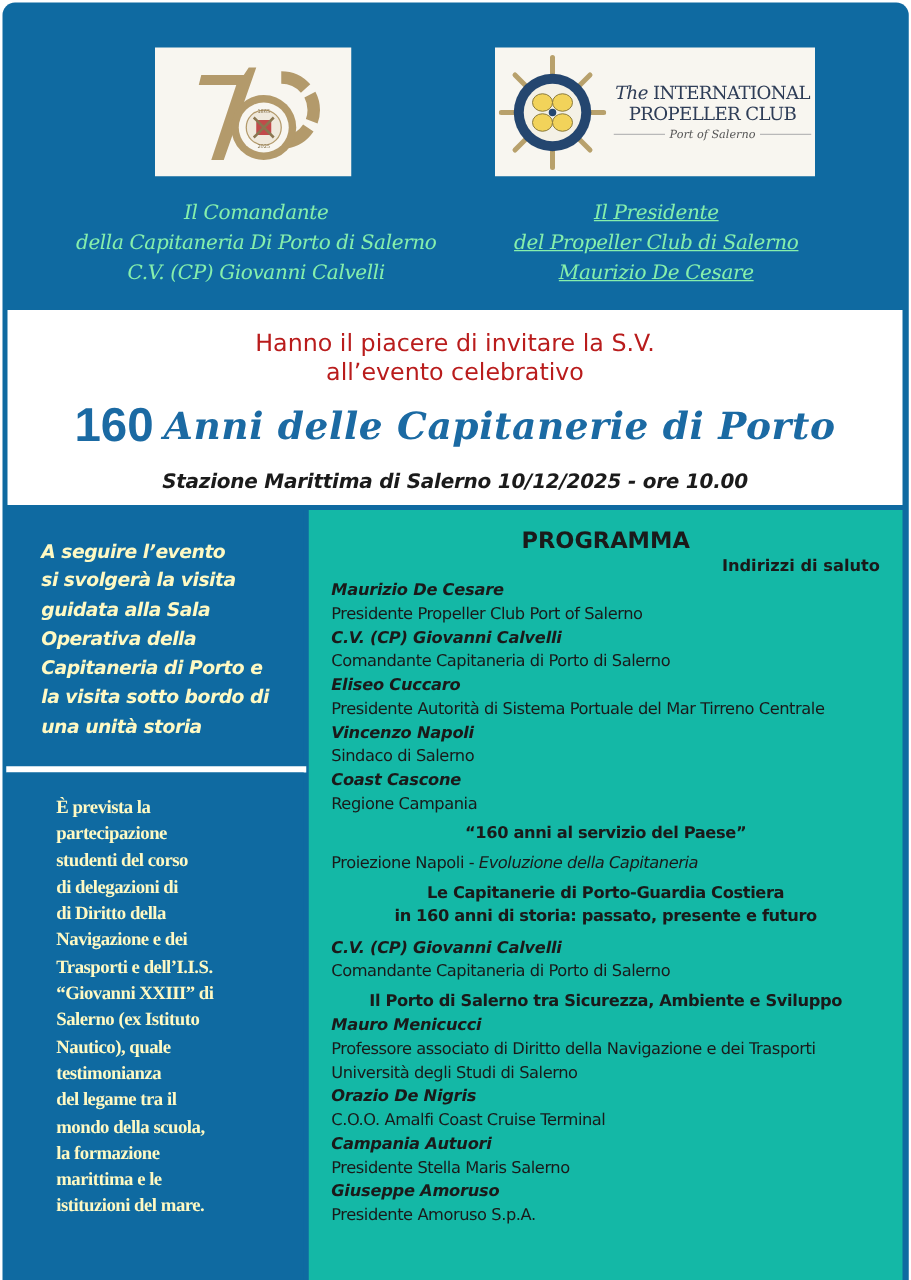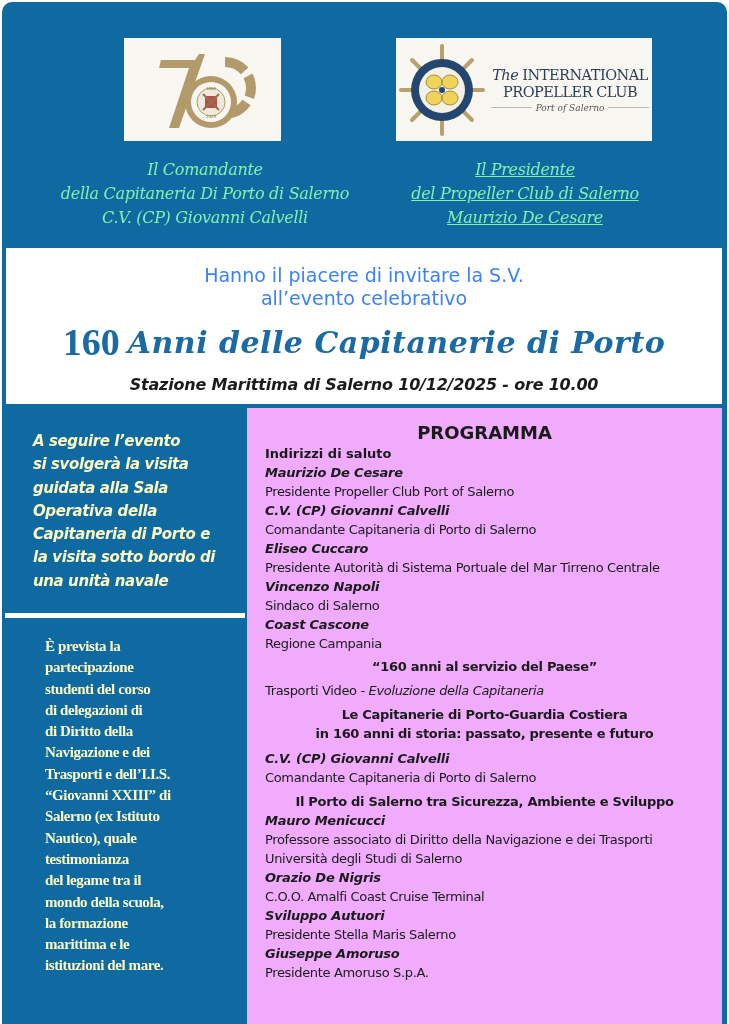--- a/index.html
+++ b/index.html
@@ -28,28 +28,28 @@
     .caption-right { left: 378px; width: 290px; text-decoration: underline; }
     .caption div { white-space: nowrap; }
 
     
     .banner {
       position: absolute; left: 4px; top: 246px; width: 716px; height: 156px;
       background: #ffffff; text-align: center;
     }
     .invite {
       position: absolute; left: 0; width: 100%; top: 16px;
-      font-family: "DejaVu Sans", sans-serif; font-size: 19px; line-height: 23px; color: #3b82f6;
+      font-family: "DejaVu Sans", sans-serif; font-size: 19px; line-height: 23px; color: #b91c1c;
     }
     .title {
       position: absolute; left: 0; width: 100%; top: 72px;
       color: #1b6aa3; white-space: nowrap;
     }
     .title .num {
-      font-family: Liberation Serif, serif; font-weight: bold; font-size: 38px; letter-spacing: 0px;
+      font-family: Liberation Sans, sans-serif; font-weight: bold; font-size: 38px; letter-spacing: 0px;
       vertical-align: middle;
       text-align: center;
     }
     .title .words {
       font-family: "DejaVu Serif", serif; font-weight: bold; font-style: italic; font-size: 30px;
       letter-spacing: 0.5px; vertical-align: middle; margin-left: 8px;
     }
     .venue {
       position: absolute; left: 0; width: 100%; top: 127px;
       font-family: "DejaVu Sans", sans-serif; font-style: italic; font-weight: bold; font-size: 16px;
@@ -62,25 +62,25 @@
       font-family: "DejaVu Sans", sans-serif; font-weight: bold;
     }
     .left-top { top: 406px; height: 205px; padding: 22px 0 0 28px; font-style: italic; font-size: 15px; line-height: 23.3px; letter-spacing: -0.4px; }
     .left-gap { position: absolute; left: 3px; top: 611px; width: 240px; height: 5px; background: #ffffff; }
     .left-bottom { top: 616px; height: 406px; padding: 18px 0 0 40px; font-size: 15px; line-height: 21.3px; letter-spacing: -0.4px; font-family: Liberation Serif, serif; }
     .left-box div { white-space: nowrap; }
 
     
     .program {
       position: absolute; left: 245px; top: 406px; width: 475px; height: 616px;
-      background: #f0abfc; color: #1a1a1a; font-family: "DejaVu Sans", sans-serif;
+      background: #14b8a6; color: #1a1a1a; font-family: "DejaVu Sans", sans-serif;
       padding: 14px 0 0 18px;
     }
     .program .p-title { text-align: center; font-weight: bold; font-size: 18px; line-height: 22px; margin-right: 18px; }
-    .program .p-sub { text-align: left; font-weight: bold; font-size: 13px; line-height: 19px; margin-right: 18px; }
+    .program .p-sub { text-align: right; font-weight: bold; font-size: 13px; line-height: 19px; margin-right: 18px; }
     .program .name { font-weight: bold; font-style: italic; font-size: 13px; line-height: 19px; letter-spacing: -0.2px; white-space: nowrap; }
     .program .role { font-size: 13px; line-height: 19px; letter-spacing: -0.35px; white-space: nowrap; }
     .program .role i { font-style: italic; }
     .program .section { text-align: center; font-weight: bold; font-size: 13px; line-height: 19.5px; margin-right: 18px; white-space: nowrap; letter-spacing: -0.3px; }
     .sp4 { height: 4px; } .sp5 { height: 5px; }
 
     svg { display: block; }
   </style>
 </head>
 <body>
@@ -158,21 +158,21 @@
     <div class="venue">Stazione Marittima di Salerno 10/12/2025 - ore 10.00</div>
   </div>
 
   <div class="left-box left-top">
     <div>A seguire l’evento</div>
     <div>si svolgerà la visita</div>
     <div>guidata alla Sala</div>
     <div>Operativa della</div>
     <div>Capitaneria di Porto e</div>
     <div>la visita sotto bordo di</div>
-    <div>una unità navale</div>
+    <div>una unità storia</div>
   </div>
   <div class="left-gap"></div>
   <div class="left-box left-bottom">
     <div>È prevista la</div>
     <div>partecipazione</div>
     <div>studenti del corso</div>
     <div>di delegazioni di</div>
     <div>di Diritto della</div>
     <div>Navigazione e dei</div>
     <div>Trasporti e dell’I.I.S.</div>
@@ -208,21 +208,21 @@
       <div class="role">Sindaco di Salerno</div>
     </div>
     <div>
       <div class="name">Coast Cascone</div>
       <div class="role">Regione Campania</div>
     </div>
 
     <div class="sp4"></div>
     <div class="section">“160 anni al servizio del Paese”</div>
     <div class="sp4"></div>
-    <div class="role"><span>Trasporti Video - </span><i>Evoluzione della Capitaneria</i></div>
+    <div class="role"><span>Proiezione Napoli - </span><i>Evoluzione della Capitaneria</i></div>
 
     <div class="sp5"></div>
     <div class="section">
       <div>Le Capitanerie di Porto-Guardia Costiera</div>
       <div>in 160 anni di storia: passato, presente e futuro</div>
     </div>
     <div class="sp5"></div>
     <div>
       <div class="name">C.V. (CP) Giovanni Calvelli</div>
       <div class="role">Comandante Capitaneria di Porto di Salerno</div>
@@ -233,21 +233,21 @@
     <div>
       <div class="name">Mauro Menicucci</div>
       <div class="role">Professore associato di Diritto della Navigazione e dei Trasporti</div>
       <div class="role">Università degli Studi di Salerno</div>
     </div>
     <div>
       <div class="name">Orazio De Nigris</div>
       <div class="role">C.O.O. Amalfi Coast Cruise Terminal</div>
     </div>
     <div>
-      <div class="name">Sviluppo Autuori</div>
+      <div class="name">Campania Autuori</div>
       <div class="role">Presidente Stella Maris Salerno</div>
     </div>
     <div>
       <div class="name">Giuseppe Amoruso</div>
       <div class="role">Presidente Amoruso S.p.A.</div>
     </div>
   </div>
 </div>
 
 </body></html>

